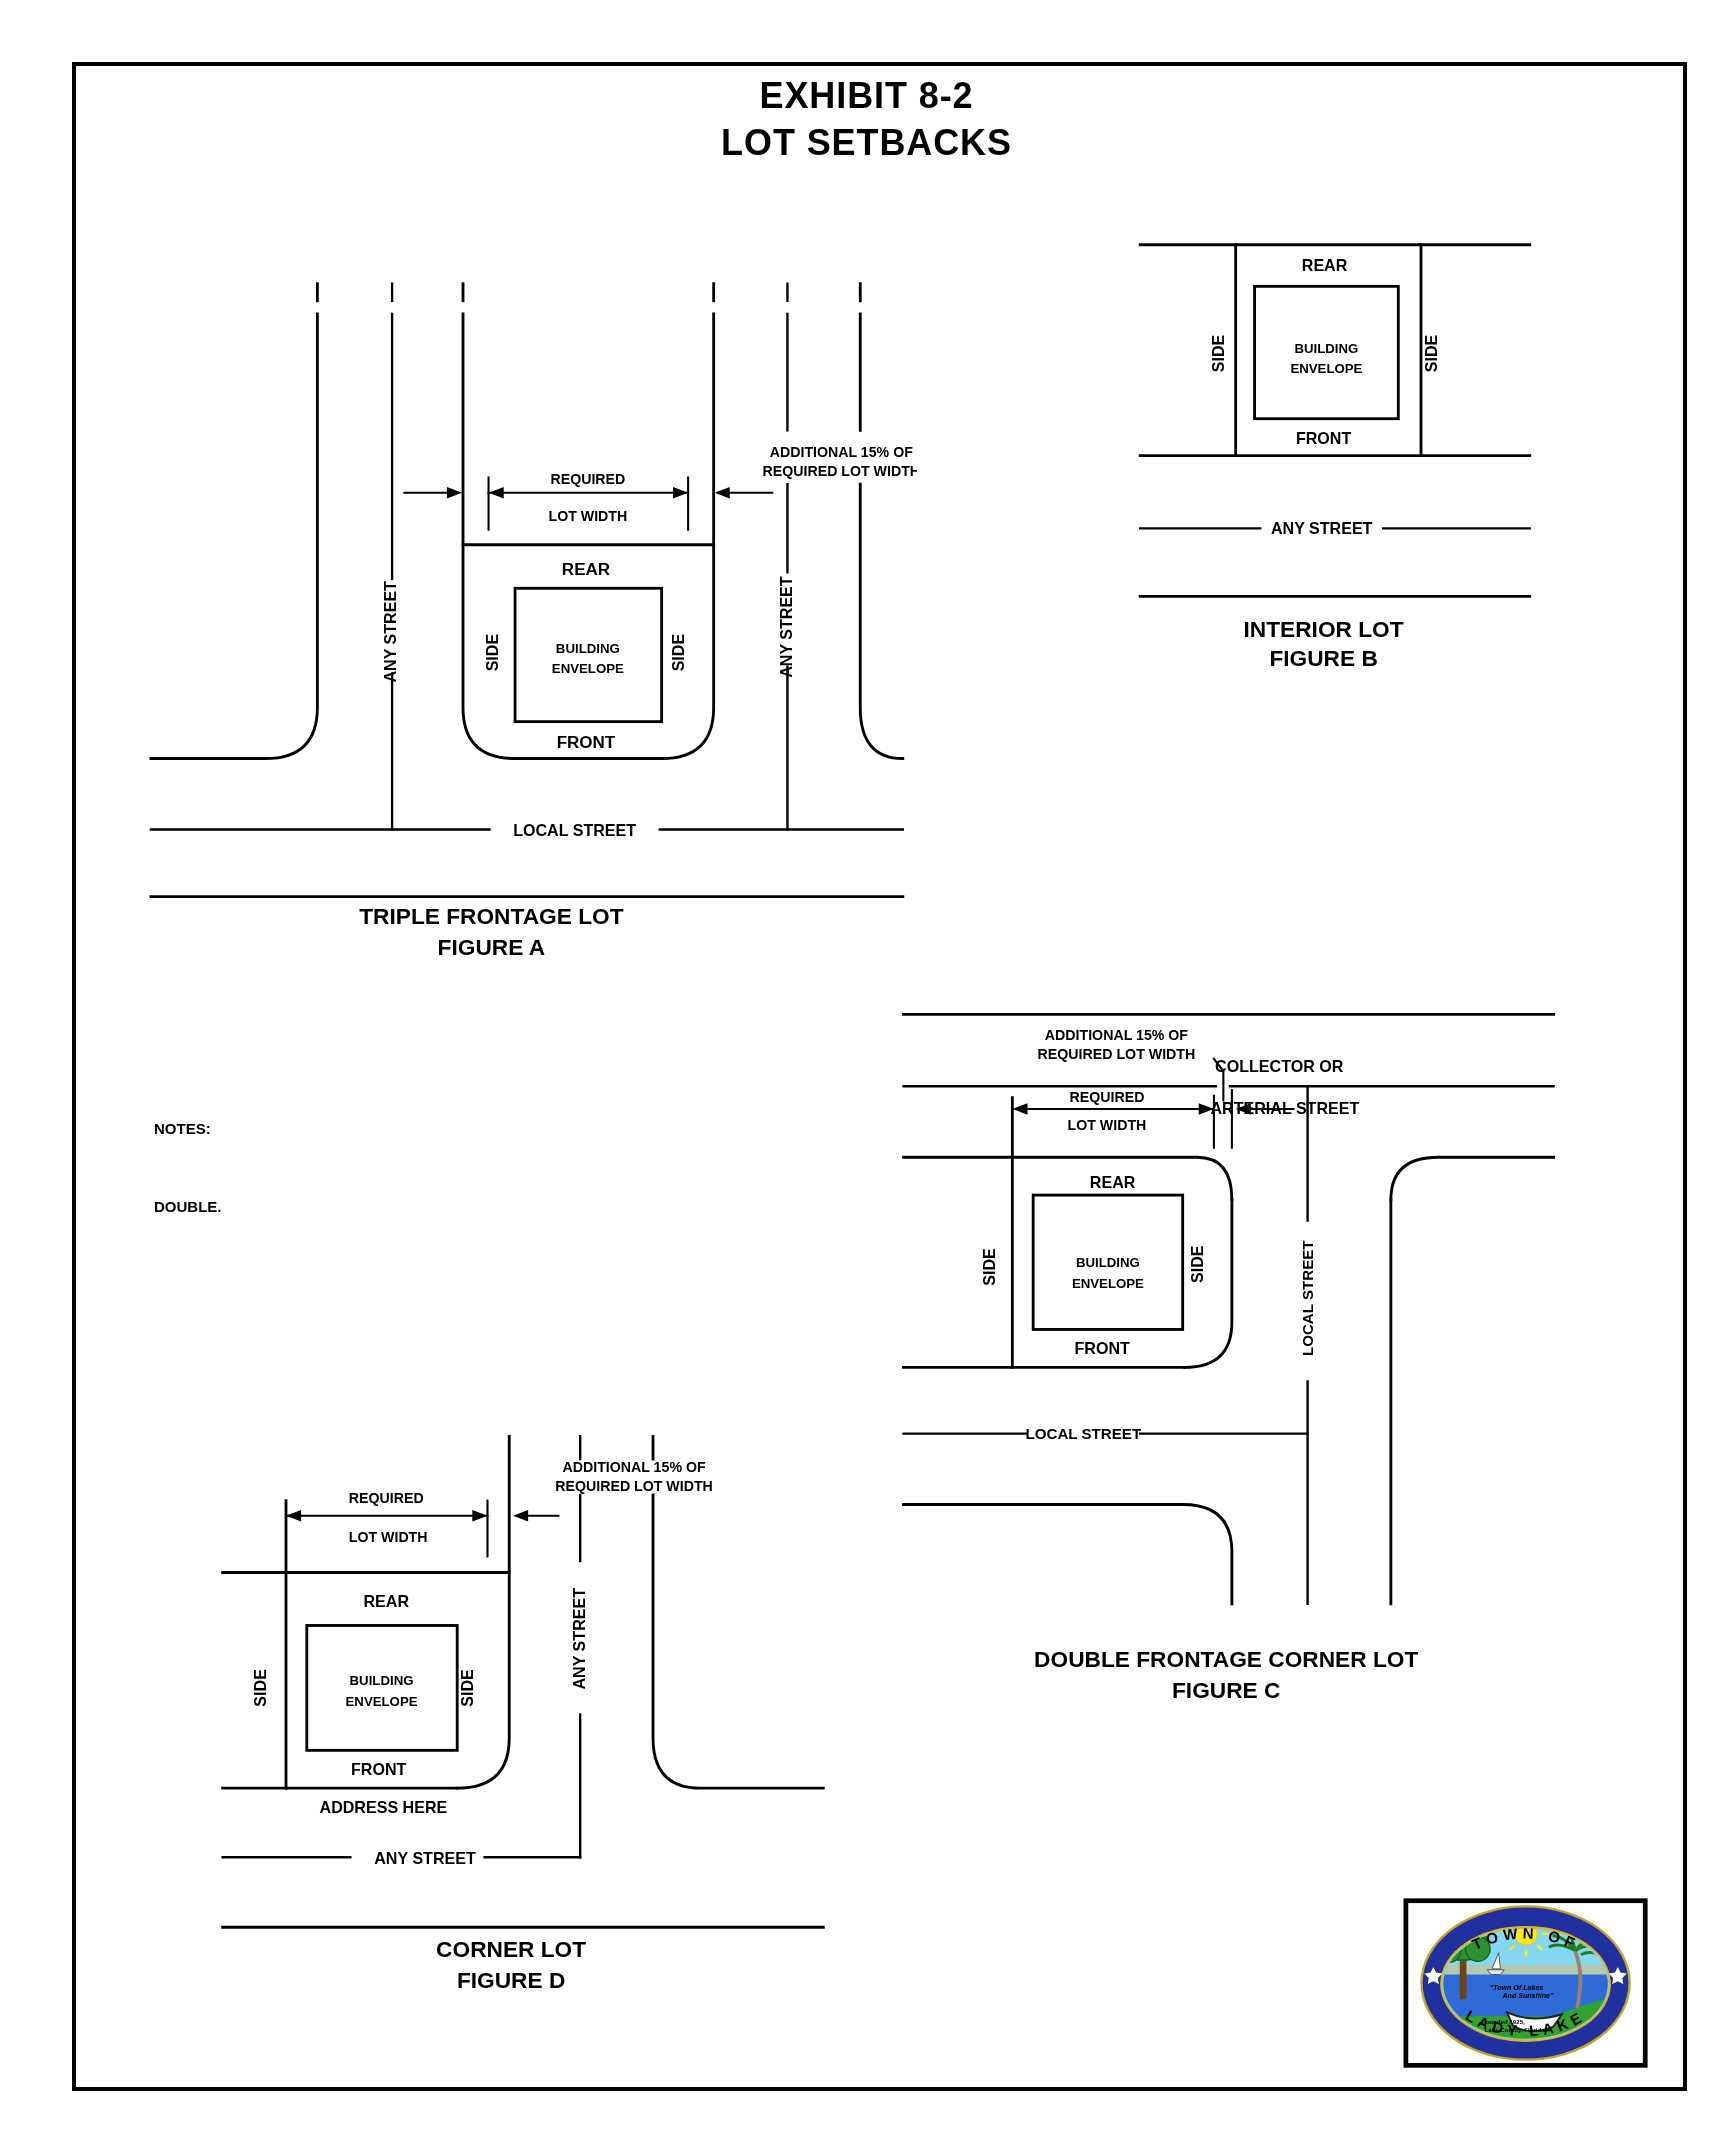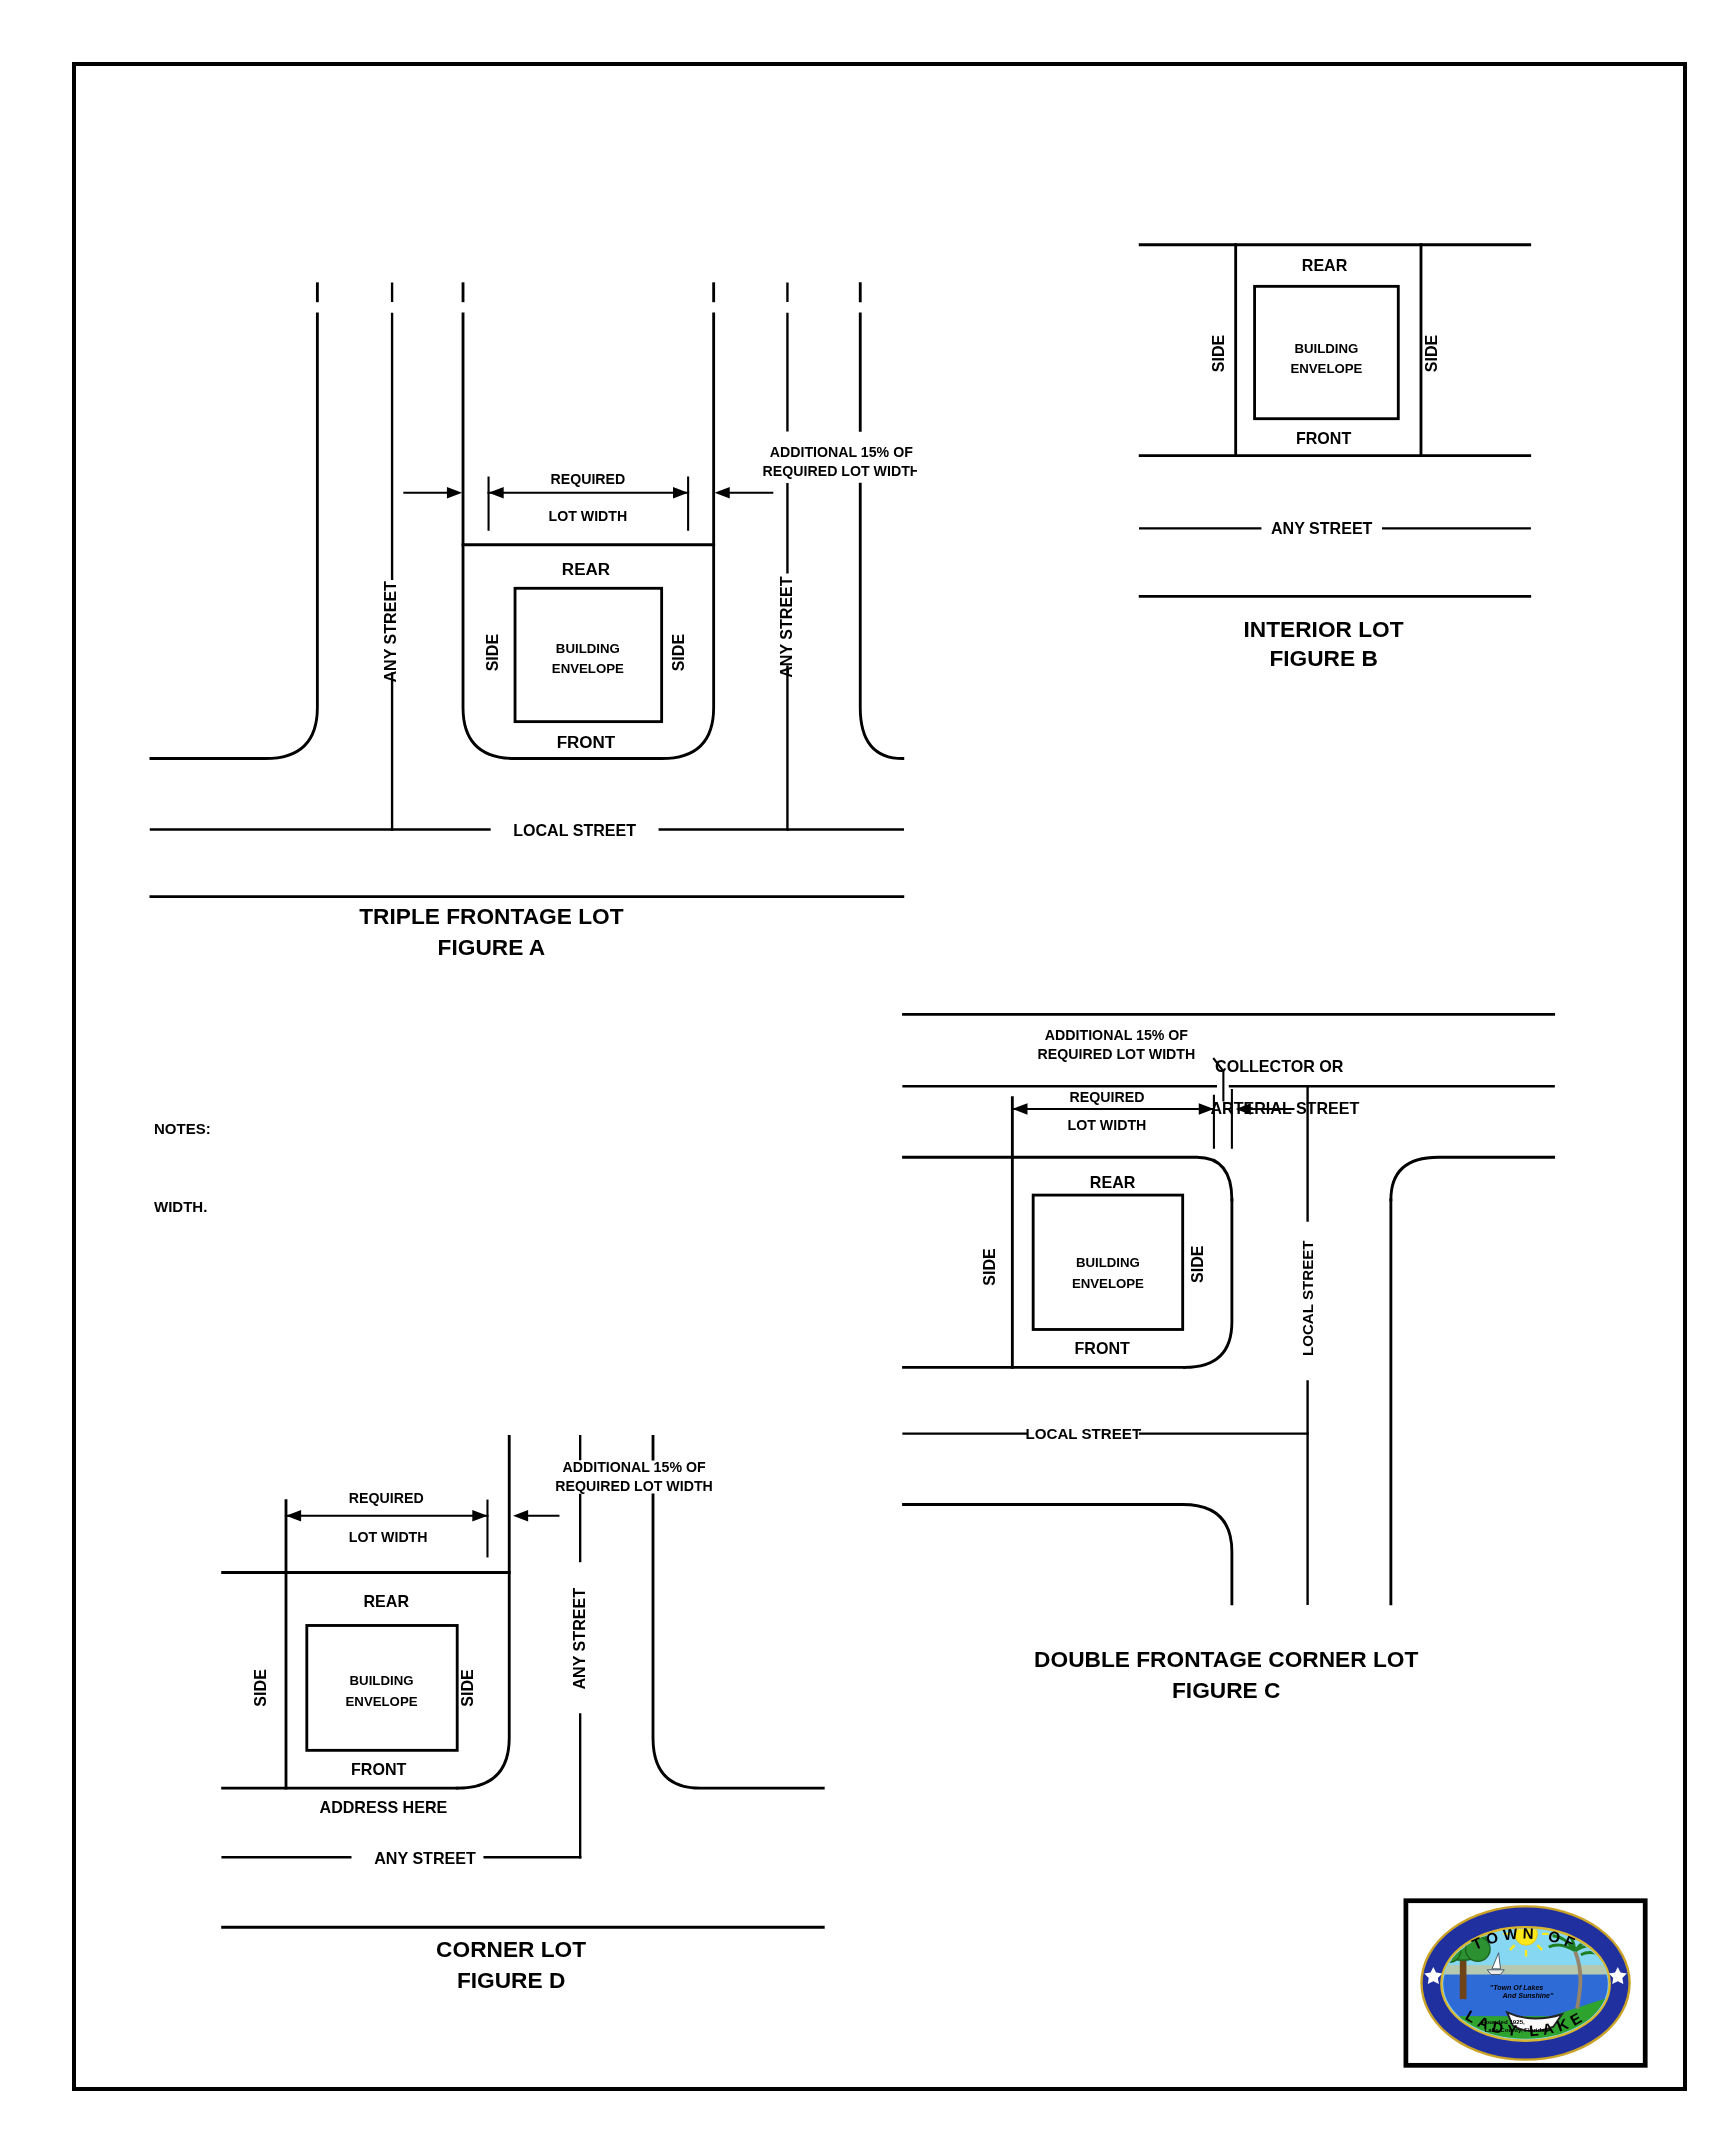--- a/index.html
+++ b/index.html
@@ -21,20 +21,24 @@
   .t14{font-size:14px;} .t15{font-size:15px;} .t16{font-size:16px;}
   .t17{font-size:17px;} .t18{font-size:18px;} .t24{font-size:24px;}
   .mid{text-anchor:middle;}
 </style>
 </head>
 <body>
 
 <div id="page">
   <div id="border-frame"></div>
 
+  <div id="title">
+    <div>EXHIBIT 8-2</div>
+    <div>LOT SETBACKS</div>
+  </div>
 
   <svg class="fig" style="left:132px;top:274px;" width="785" height="691" viewBox="140 290 830 730">
     <g>
       <path class="s3" d="M336,300 V318"></path>
       <path class="s3" d="M336,332 V748 Q336,802 281,802 H160"></path>
       <path class="s25" d="M415,300 V318 M415,332 V612 M415,712 V877"></path>
       <path class="s3" d="M490,300 V318"></path>
       <path class="s3" d="M490,332 V748 Q490,802 545,802"></path>
       <path class="s3" d="M755,300 V318"></path>
       <path class="s3" d="M755,332 V748 Q755,802 700,802"></path>
@@ -169,21 +173,21 @@
     <text class="t17 mid" x="449" y="1970">ANY STREET</text>
     <text class="t17 mid" x="618" y="1732" transform="rotate(-90 618 1732)">ANY STREET</text>
     <text class="t24 mid" x="540" y="2069">CORNER LOT</text>
     <text class="t24 mid" x="540" y="2101">FIGURE D</text>
   </svg>
 
   <div id="notes">
     <div>NOTES:</div>
     <div class="gap"></div>
     <div class="gap"></div>
-    <div>WIDTH.</div>
+    <div>DOUBLE.</div>
   </div>
 
   <svg class="fig" style="left:1401px;top:1896px;" width="251" height="175" viewBox="1480 2003 265 185">
     <defs>
       <clipPath id="seal-scene-clip">
         <ellipse cx="1611.5" cy="2096" rx="87" ry="58"></ellipse>
       </clipPath>
       <path id="seal-arc-top" d="M1527,2099 A85,57 0 0 1 1696,2099" fill="none"></path>
       <path id="seal-arc-bottom" d="M1519,2092 A93,66 0 0 0 1704,2092" fill="none"></path>
     </defs>

